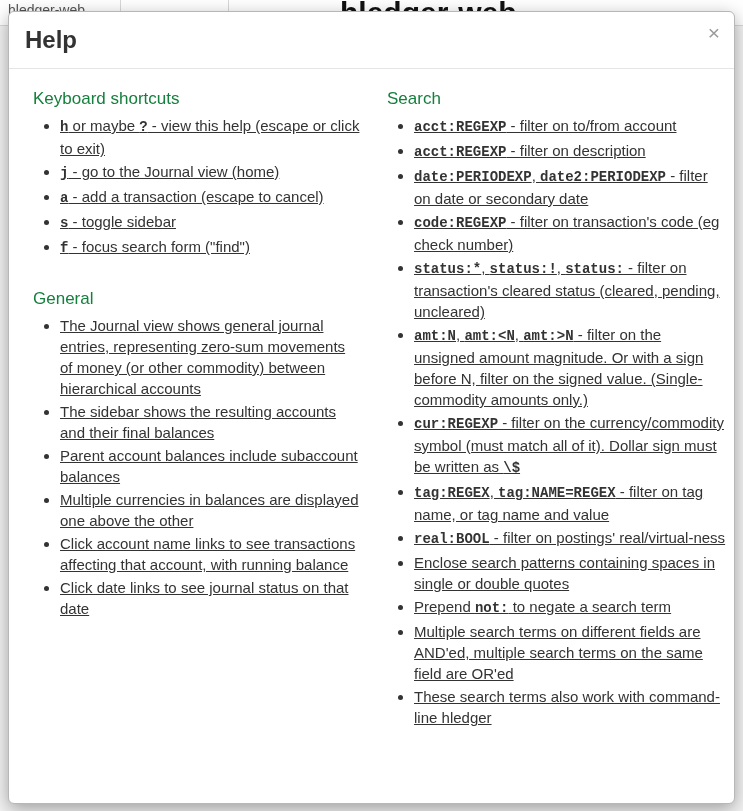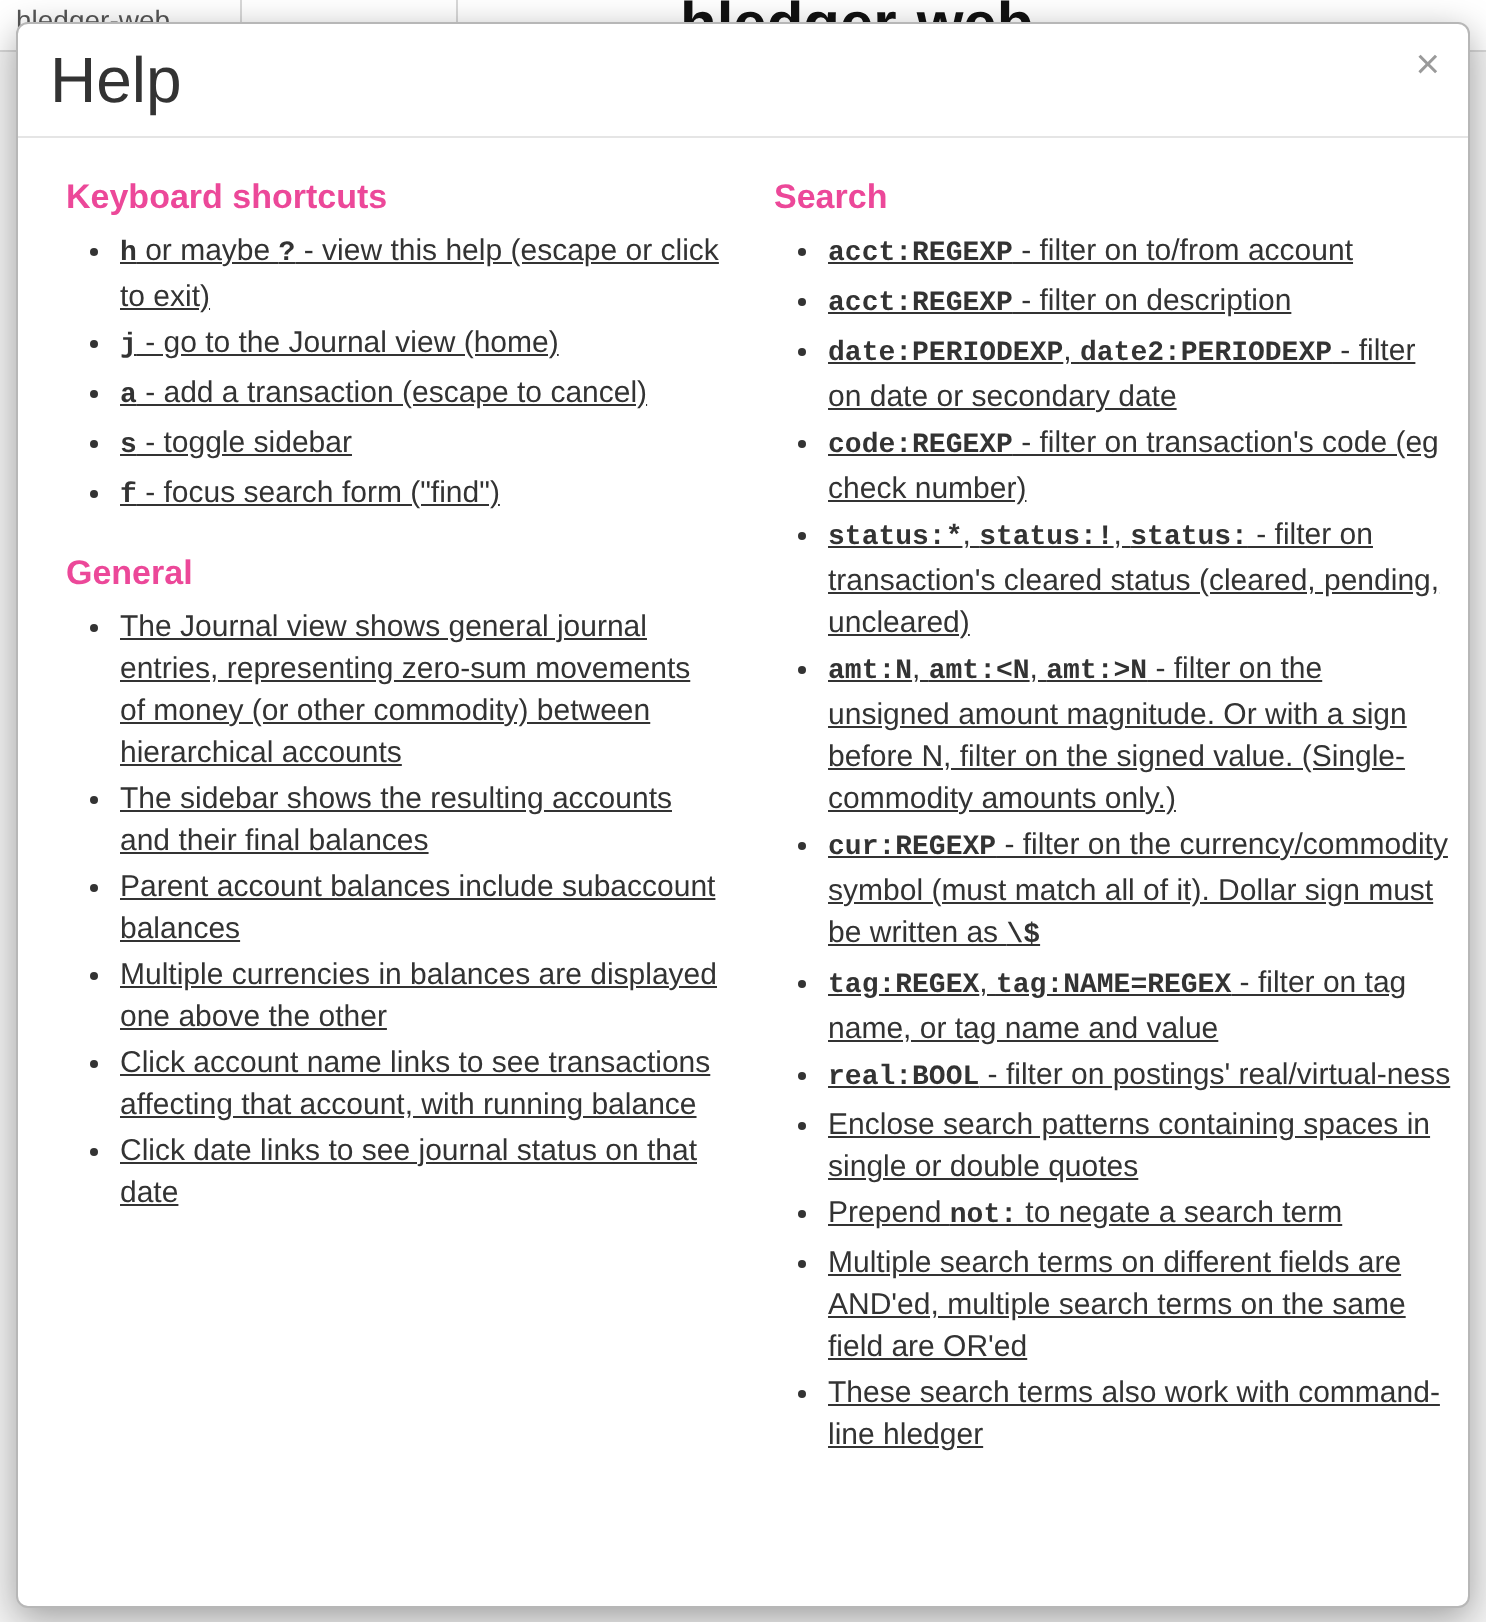--- a/index.html
+++ b/index.html
@@ -82,23 +82,23 @@
   .modal-header {
     position: relative;
     height: 57px;
     border-bottom: 1px solid #e5e5e5;
     box-sizing: border-box;
   }
   .modal-title {
     position: absolute;
     left: 16px;
     top: 13px;
-    font-size: 32px;
+    font-size: 24px;
     color: #333;
-    font-weight: normal;
+    font-weight: bold;
     line-height: 30px;
   }
   .modal-close {
     position: absolute;
     right: 14px;
     top: 10px;
     font-size: 21px;
     color: #9a9a9a;
     background: none;
     border: none;
@@ -118,26 +118,26 @@
   .col-left {
     width: 363px;
     padding: 0 10px 0 16px;
   }
   .col-right {
     width: 364px;
     padding: 0 8px 0 8px;
   }
   h4.section {
     font-size: 17px;
-    font-weight: bold;
-    color: #ec4899;
+    font-weight: normal;
+    color: #15803d;
     margin: 6px 0 6px 8px;
   }
   h4.section.general {
-    margin-top: 18px;
+    margin-top: 30px;
   }
   ul.helplist {
     margin: 0;
     padding-left: 35px;
     list-style-type: disc;
   }
   ul.helplist li {
     font-size: 15px;
     line-height: 21px;
     color: #333;

